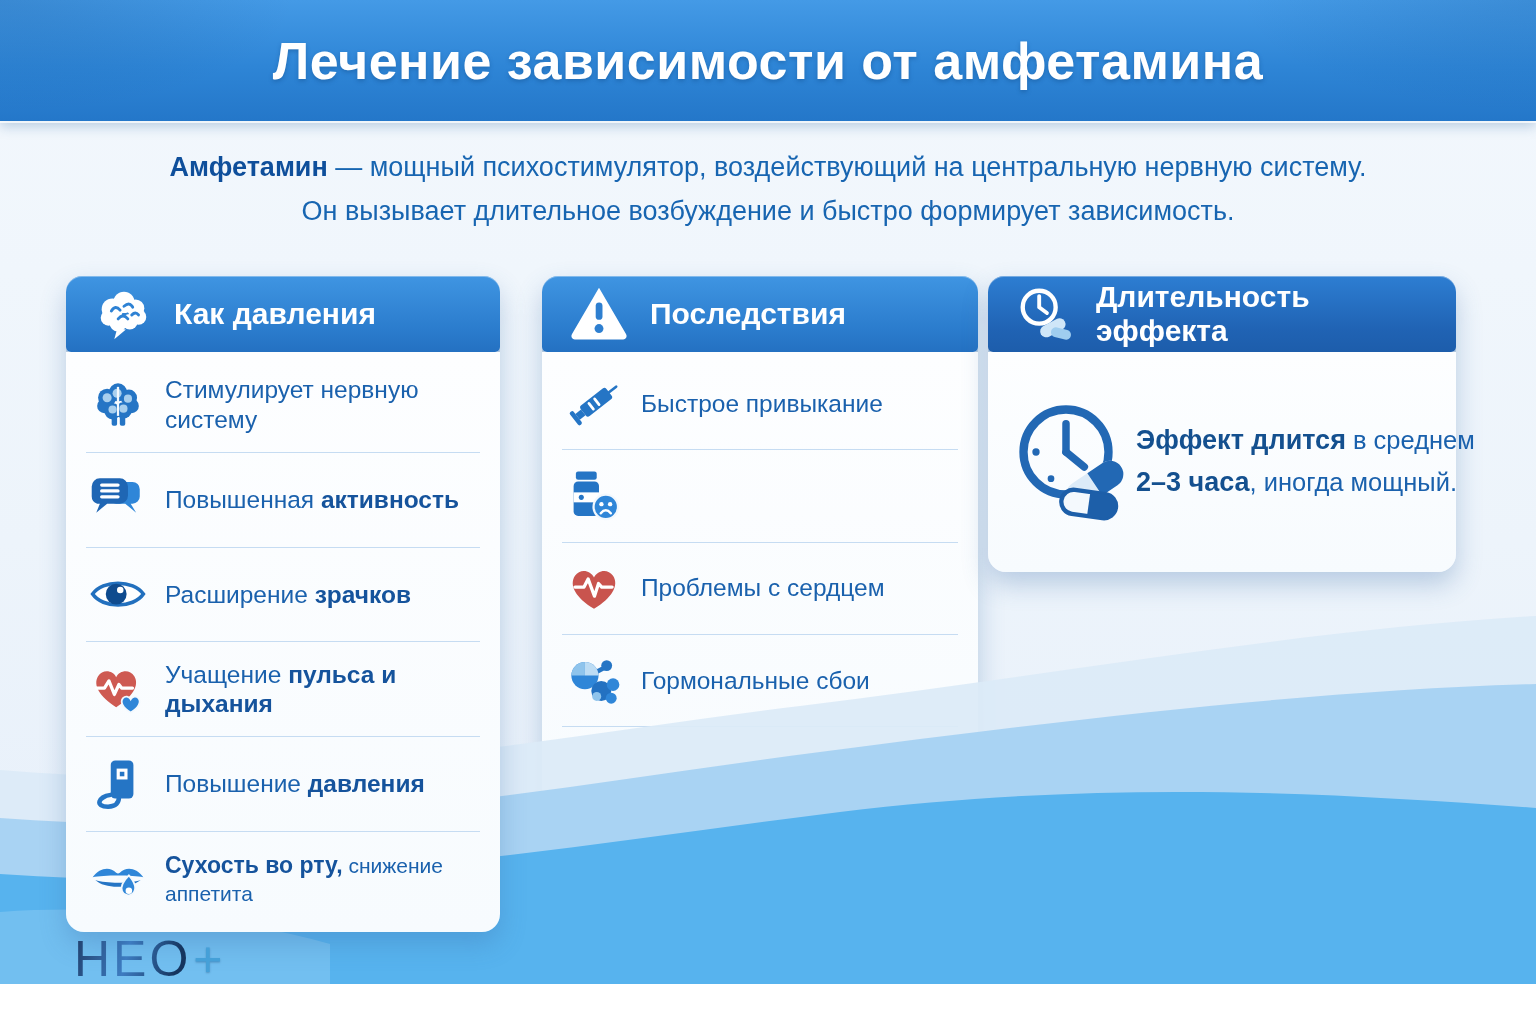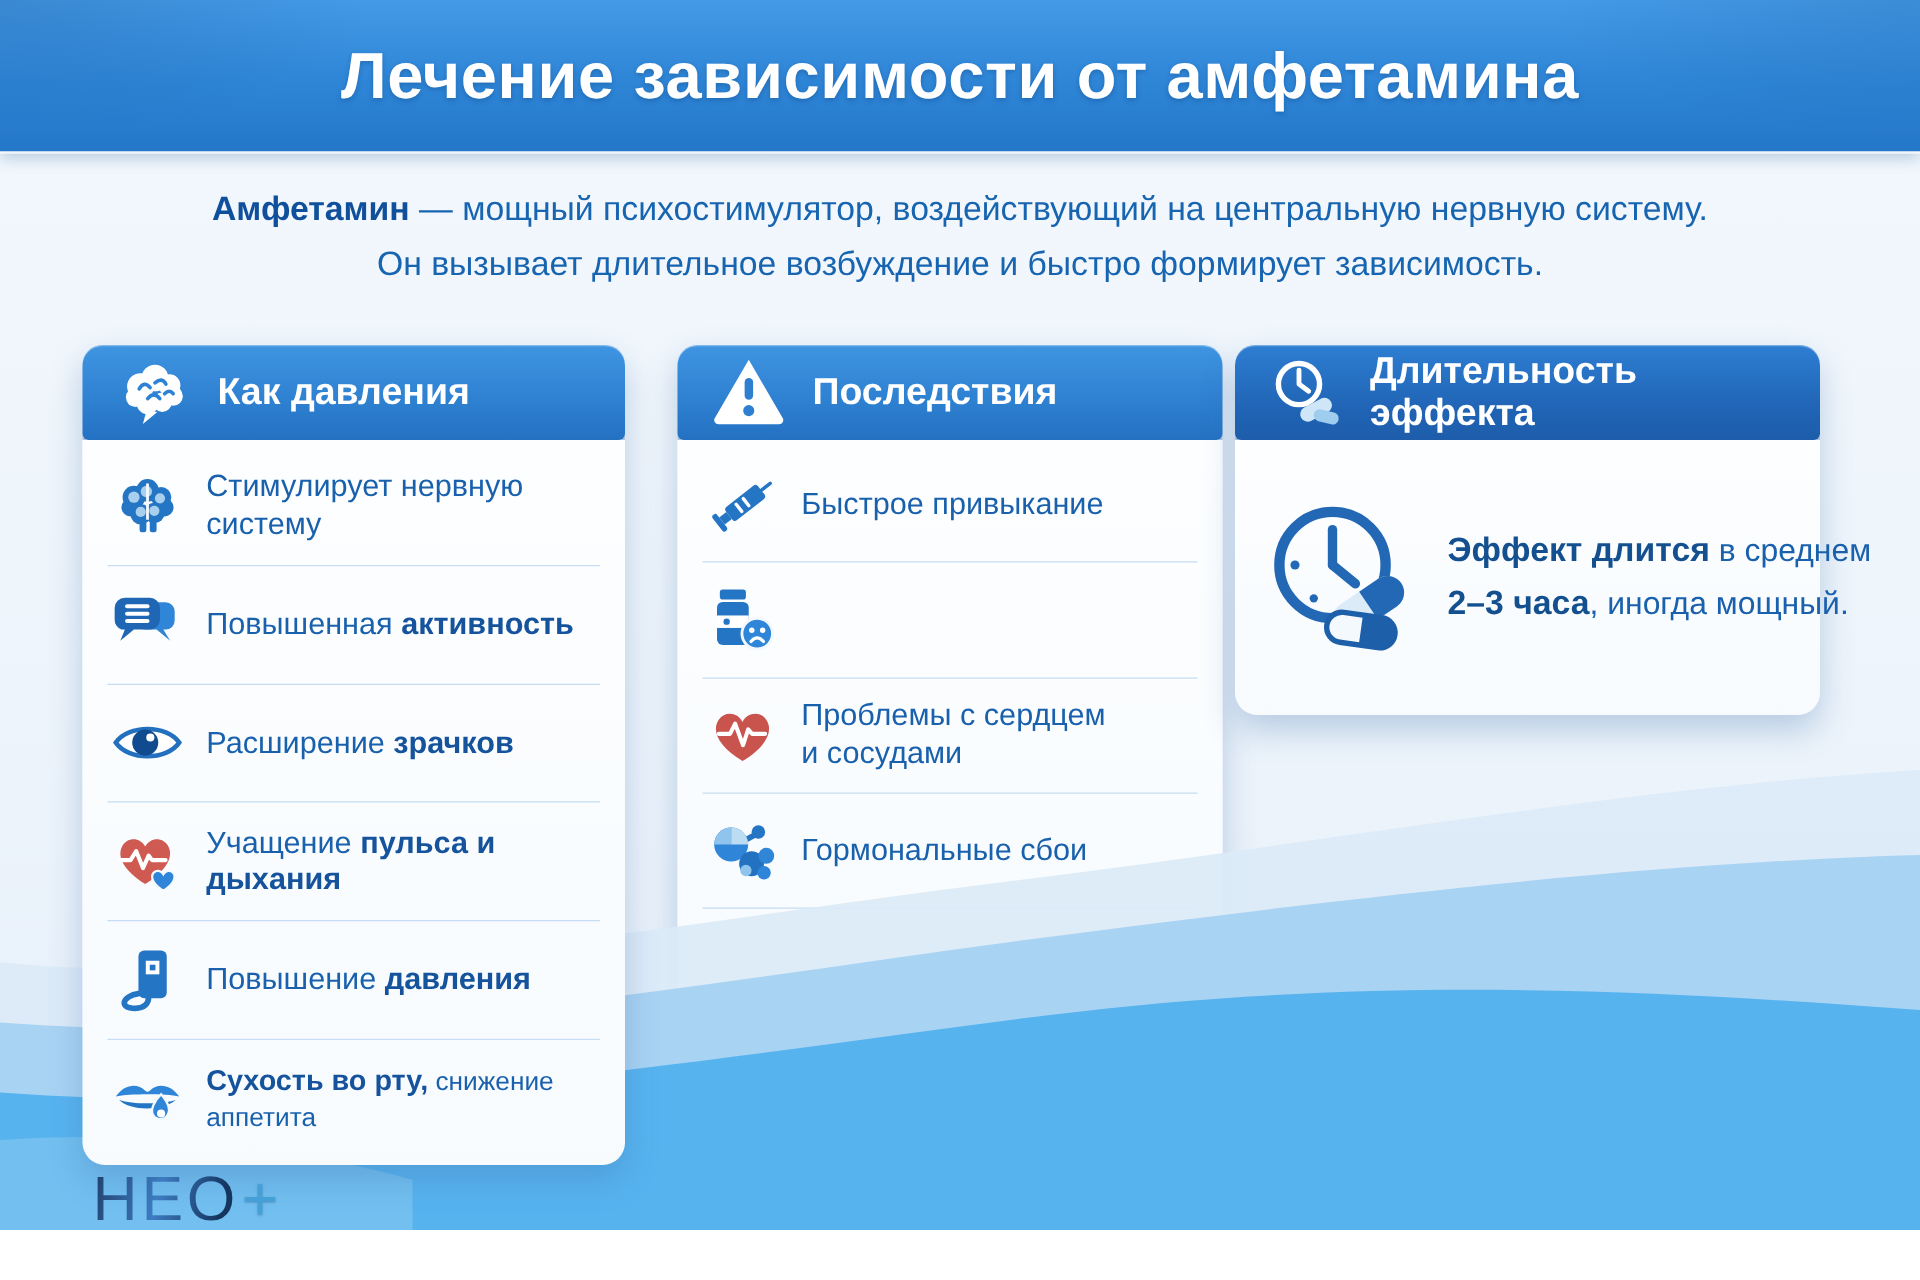--- a/index.html
+++ b/index.html
@@ -62,21 +62,21 @@
   .row + .row{border-top:1.5px solid #c6dcf2;}
   .row.sep-after{border-bottom:1.5px solid #c6dcf2;}
   .icn{width:60px;height:60px;flex:0 0 60px;display:flex;align-items:center;justify-content:center;}
   .icn svg{width:58px;height:58px;}
   .txt{font-size:24.5px;color:#1a61ad;line-height:1.22;}
   .txt .b{font-weight:bold;color:#15539c;}
   .txt .line2{display:block;}
   .txt.tight{font-size:23px;}
   .txt.tight .post{font-size:21px;}
   
-  .dur-bd{flex-direction:row !important;align-items:center;gap:22px;padding:10px 20px 10px 28px !important;}
+  .dur-bd{flex-direction:row !important;align-items:center;padding:10px 20px 10px 28px !important;}
   .icn-big{width:120px;height:120px;flex:0 0 120px;}
   .icn-big svg{width:120px;height:120px;}
   .dtxt{font-size:25.5px;color:#1a61ad;line-height:1.55;white-space:nowrap;}
   .dtxt .b{font-weight:bold;color:#14508f;font-size:27px;}
   
   .logo{position:absolute;left:74px;top:934px;z-index:5;font-size:50px;font-weight:normal;letter-spacing:3px;line-height:1;}
   .logo .neo{
     background:linear-gradient(105deg,#1f3d69 0%,#3d7cc1 45%,#15355f 85%);
     -webkit-background-clip:text;background-clip:text;color:transparent;
   }
@@ -257,21 +257,21 @@
             </svg>
         </span>
       </div>
       <div class="row">
         <span class="icn">
           <svg viewBox="0 0 64 64">
               <path d="M32 55 C12 43 4 29 11 18.5 C16.5 10.5 28 12 32 20.5 C36 12 47.5 10.5 53 18.5 C60 29 52 43 32 55 Z" fill="#c9544e"></path>
               <path d="M11 31 H21 L25.5 22 L32.5 41 L37 27 L40.5 31 H52" stroke="#fff" stroke-width="3.6" fill="none" stroke-linejoin="round" stroke-linecap="round"></path>
             </svg>
         </span>
-        <div class="txt"><span>Проблемы с сердцем</span><span class="line2">и сосудами</span></div>
+        <div class="txt"><span>Проблемы с сердцем</span></div>
       </div>
       <div class="row sep-after">
         <span class="icn">
           <svg viewBox="0 0 64 64">
               <g stroke="#2575c5" stroke-width="5">
                 <path d="M33 23 L44 17"></path>
                 <path d="M38 36 L50 38"></path>
               </g>
               <circle cx="22" cy="26" r="15" fill="#2f86d8"></circle>
               <path d="M22 26 L22 11 A15 15 0 0 1 37 26 Z" fill="#bcdcf4"></path>

